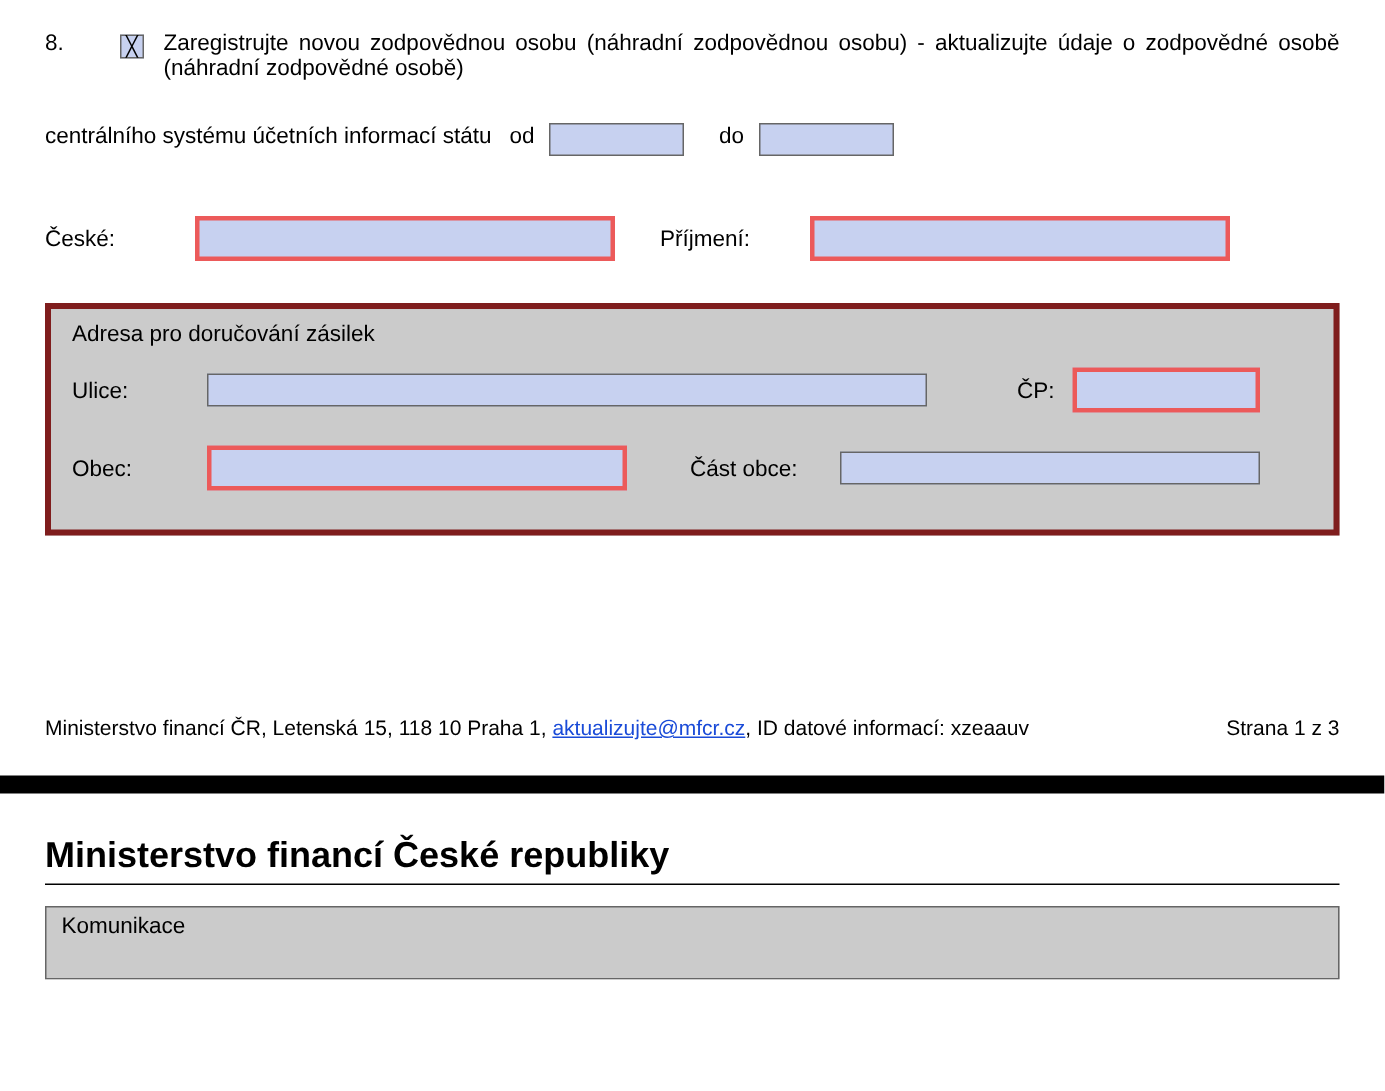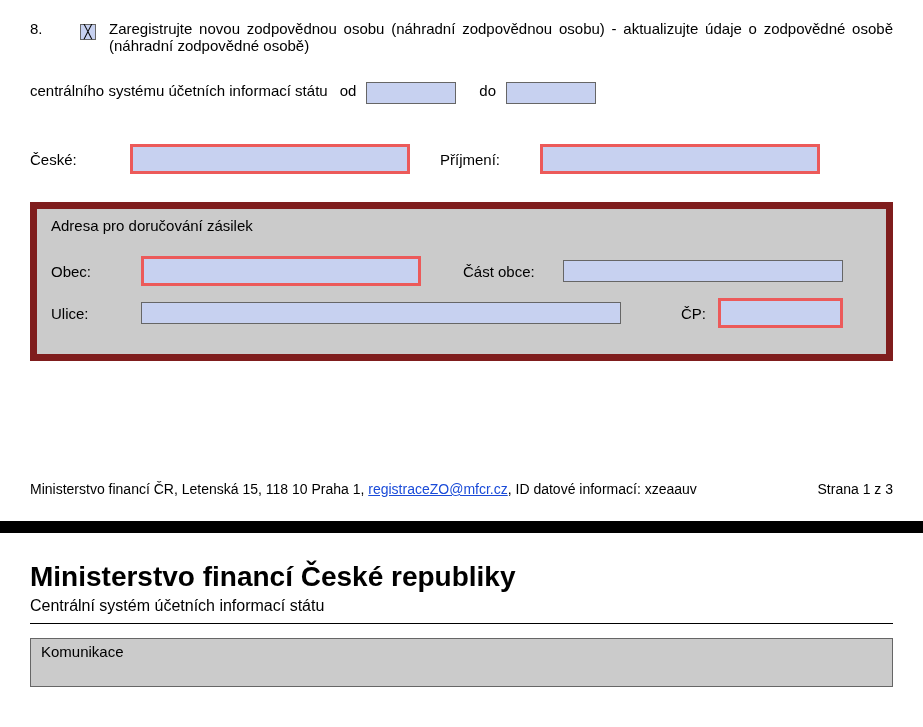--- a/index.html
+++ b/index.html
@@ -8,30 +8,30 @@
   .item8{display:flex;align-items:flex-start;margin-top:20px}
   .item8 .num{flex:0 0 50px}
   .item8 .cb{flex:0 0 24px;padding-top:2px}
   .checkbox{width:14px;height:14px;border:1px solid #666;background:#c7d1f0;display:inline-flex;align-items:center;justify-content:center;font-size:13px;line-height:1}
   .item8 .text{flex:1;text-align:justify;margin-left:5px}
   .auth{margin-top:28px}
   .authline2{margin-top:6px;display:flex;align-items:flex-start}
   .field{background:#c7d1f0;border:1px solid #666;height:22px;display:inline-block;box-sizing:border-box}
   .req{border:3px solid #ec5a5a}
   .namerow{display:flex;align-items:center;margin-top:40px}
-  .box-address{border:7px solid #7f1d1d;background:#cbcbcb;margin-top:28px;padding:8px 14px 26px}
+  .box-address{border:4px solid #7f1d1d;background:#cbcbcb;margin-top:28px;padding:8px 14px 26px}
   .box-address .legend{margin-bottom:14px}
   .arow{display:flex;align-items:center;margin-top:12px}
   .arow:first-of-type{margin-top:0}
   .lbl{white-space:nowrap}
   .footer{margin-top:120px;font-size:14px;display:flex;justify-content:space-between;align-items:baseline}
   .footer a{color:#1a4bd8;text-decoration:underline}
   .divider{height:12px;background:#000;margin-top:24px}
   .page2{padding:0 30px;margin-top:28px}
-  .ministry-title{font-size:28px;margin:0 0 4px}
+  .ministry-title{font-size:24px;margin:0 0 4px}
   .ministry-sub{font-size:16px;margin:0 0 8px}
   .hr{height:1px;background:#000;margin-bottom:14px}
   .box-comms{border:1px solid #666;background:#cbcbcb;padding:4px 10px 18px}
   .box-comms .legend{margin-bottom:8px}
 </style>
 </head>
 <body>
 
 <div class="page">
   <div class="content">
@@ -57,49 +57,48 @@
     <div class="namerow">
       <span style="width:100px" class="lbl">České:</span>
       <span class="field req" style="width:280px;height:30px"></span>
       <span style="width:100px;margin-left:30px" class="lbl">Příjmení:</span>
       <span class="field req" style="width:280px;height:30px"></span>
     </div>
 
     <div class="box-address">
       <div class="legend">Adresa pro doručování zásilek</div>
 
+      <div class="arow">
+        <span style="width:90px" class="lbl">Ulice:</span>
+        <span class="field" style="width:480px"></span>
+        <span style="width:55px;margin-left:30px;text-align:right;padding-right:12px" class="lbl">ČP:</span>
+        <span class="field req" style="width:125px;height:30px"></span>
+      </div>
+
       <div class="arow" style="margin-top:22px">
         <span style="width:90px" class="lbl">Obec:</span>
         <span class="field req" style="width:280px;height:30px"></span>
         <span style="width:100px;margin-left:42px" class="lbl">Část obce:</span>
         <span class="field" style="width:280px"></span>
       </div>
 
-      <div class="arow">
-        <span style="width:90px" class="lbl">Ulice:</span>
-        <span class="field" style="width:480px"></span>
-        <span style="width:55px;margin-left:30px;text-align:right;padding-right:12px" class="lbl">ČP:</span>
-        <span class="field req" style="width:125px;height:30px"></span>
-      </div>
-
     </div>
 
     <div class="footer">
       <div>
-        <span>Ministerstvo financí ČR, Letenská 15, 118 10 Praha 1, </span><a href="#">registraceZO@mfcr.cz</a><span>, ID datové informací: xzeaauv</span>
+        <span>Ministerstvo financí ČR, Letenská 15, 118 10 Praha 1, </span><a href="#">aktualizujte@mfcr.cz</a><span>, ID datové informací: xzeaauv</span>
       </div>
       <div>Strana 1 z 3</div>
     </div>
   </div>
 
   <div class="divider"></div>
 
   <div class="page2">
     <h2 class="ministry-title">Ministerstvo financí České republiky</h2>
-    <div class="ministry-sub">Centrální systém účetních informací státu</div>
     <div class="hr"></div>
 
     <div class="box-comms">
       <div class="legend">Komunikace</div>
 
     </div>
   </div>
 </div>
 
 </body></html>

